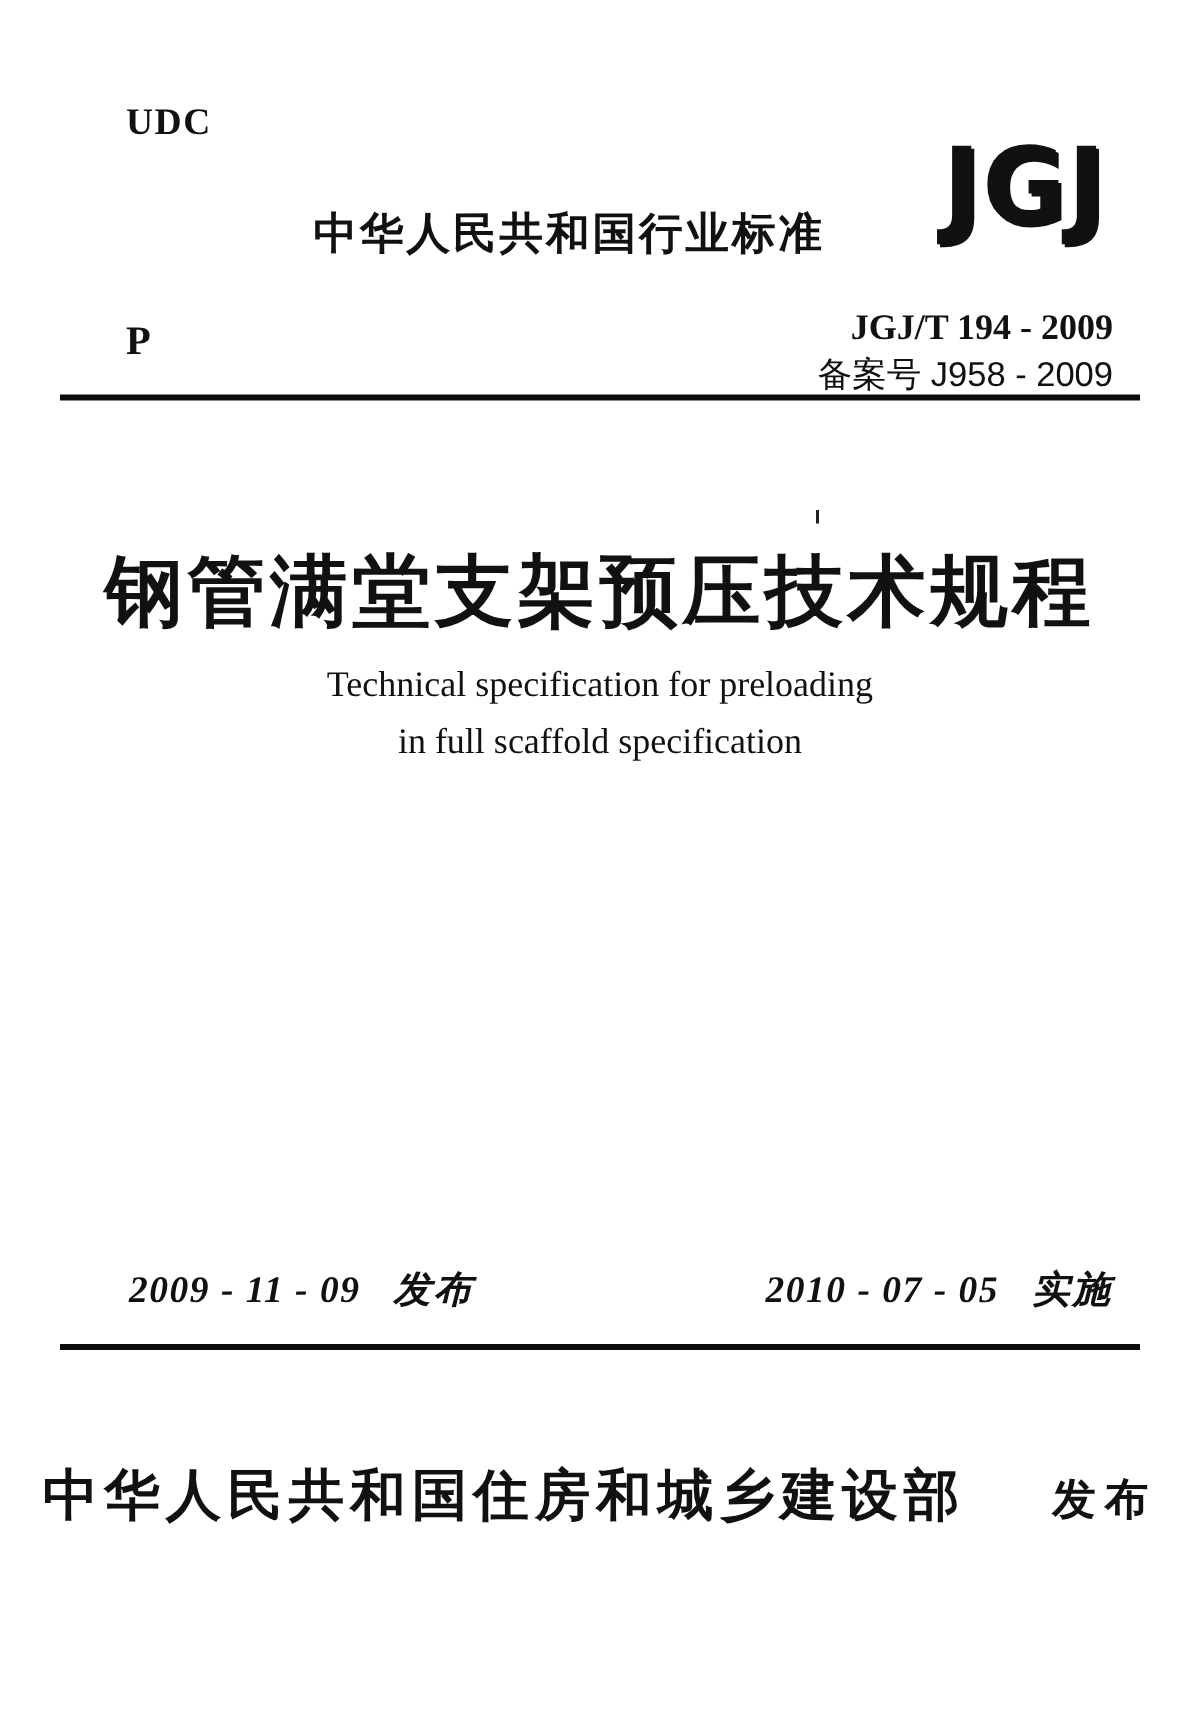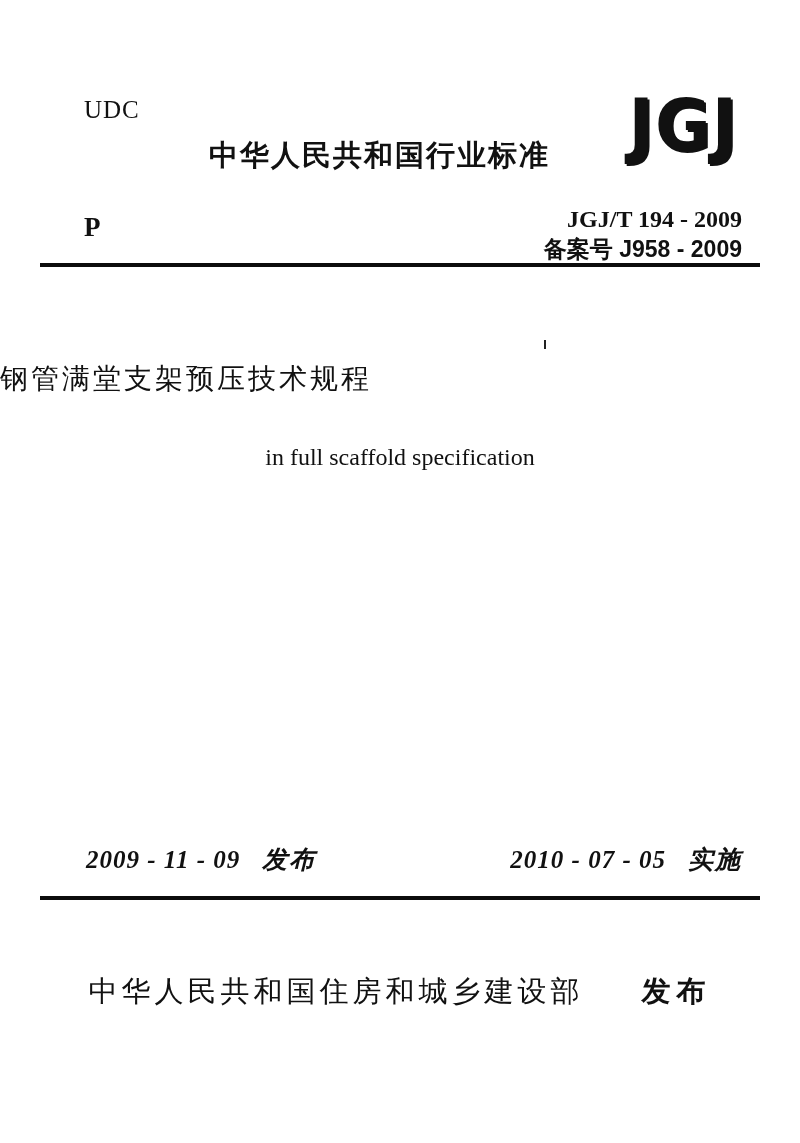--- a/index.html
+++ b/index.html
@@ -11,21 +11,21 @@
     background: #ffffff;
     color: #111111;
     font-family: "Liberation Sans", "DejaVu Sans", sans-serif;
     overflow: hidden;
   }
   .serif { font-family: "Liberation Serif", "DejaVu Serif", serif; }
   .sans  { font-family: "Liberation Sans", "DejaVu Sans", sans-serif; }
 
   .udc {
     position: absolute; left: 84px; top: 68px;
-    font-size: 25px; font-weight: normal; letter-spacing: 1px; margin-top: 28px;
+    font-size: 25px; font-weight: bold; letter-spacing: 1px;
   }
   .p-class {
     position: absolute; left: 84px; top: 212px;
     font-size: 27px; font-weight: bold;
   }
   .std-type {
     position: absolute; left: 209px; top: 136px;
     font-size: 29px; font-weight: bold; letter-spacing: 2px;
     white-space: nowrap;
   }
@@ -35,32 +35,33 @@
     font-family: "DejaVu Sans", sans-serif;
     transform: scaleY(1.04);
     text-shadow: 2px 2px 0 #111111;
     line-height: 1;
   }
   .std-numbers {
     position: absolute; right: 58px; top: 190px;
     text-align: right; line-height: 30px; margin-top: 14px;
   }
   .std-no   { font-size: 24px; font-weight: bold; white-space: nowrap; }
-  .record-no{ font-size: 23px; font-weight: bold; white-space: nowrap; }
+  .record-no{ font-size: 23px; font-weight: normal; white-space: nowrap; }
 
   .rule {
     position: absolute; left: 40px; right: 40px;
     background: #0c0c0c; height: 4px;
   }
   .rule-top    { top: 263px; }
   .rule-bottom { top: 896px; height: 4px; }
 
   .title-cn {
     position: absolute; left: 0; right: 0; top: 360px;
-    font-size: 28px; font-weight: normal; letter-spacing: 3px;
+    text-align: center;
+    font-size: 52px; font-weight: bold; letter-spacing: 3px;
     font-family: "Liberation Serif", "DejaVu Serif", serif;
     white-space: nowrap;
   }
   .title-tick {
     position: absolute; left: 544px; top: 340px;
     width: 2px; height: 9px; background: #222;
   }
   .title-en {
     position: absolute; left: 0; right: 0; top: 438px;
     text-align: center;
@@ -75,21 +76,21 @@
   .date-group { display: flex; align-items: baseline; gap: 22px; white-space: nowrap; }
   .date-value { font-size: 25px; font-weight: bold; letter-spacing: 1px;
                 font-family: "Liberation Serif", "DejaVu Serif", serif; }
   .date-label { font-size: 25px; font-weight: bold; letter-spacing: 2px; }
 
   .publisher-row {
     position: absolute; left: 0; right: 0; top: 972px;
     display: flex; justify-content: center; align-items: baseline; gap: 58px;
     white-space: nowrap;
   }
-  .publisher-name   { font-size: 29px; font-weight: normal; letter-spacing: 4px; }
+  .publisher-name   { font-size: 37px; font-weight: bold; letter-spacing: 4px; }
   .publisher-action { font-size: 29px; font-weight: bold; letter-spacing: 6px; }
 </style>
 </head>
 <body>
 
 <div class="udc serif">UDC</div>
 
 <div class="std-type sans">中华人民共和国行业标准</div>
 
 <div class="jgj-logo">JGJ</div>
@@ -101,20 +102,21 @@
 
 <div class="p-class serif">P</div>
 
 <div class="rule rule-top"></div>
 
 <div class="title-tick"></div>
 
 <div class="title-cn">钢管满堂支架预压技术规程</div>
 
 <div class="title-en">
+  <div>Technical specification for preloading</div>
   <div>in full scaffold specification</div>
 </div>
 
 <div class="dates-row">
   <div class="date-group">
     <span class="date-value">2009 - 11 - 09</span>
     <span class="date-label sans">发布</span>
   </div>
   <div class="date-group">
     <span class="date-value">2010 - 07 - 05</span>

